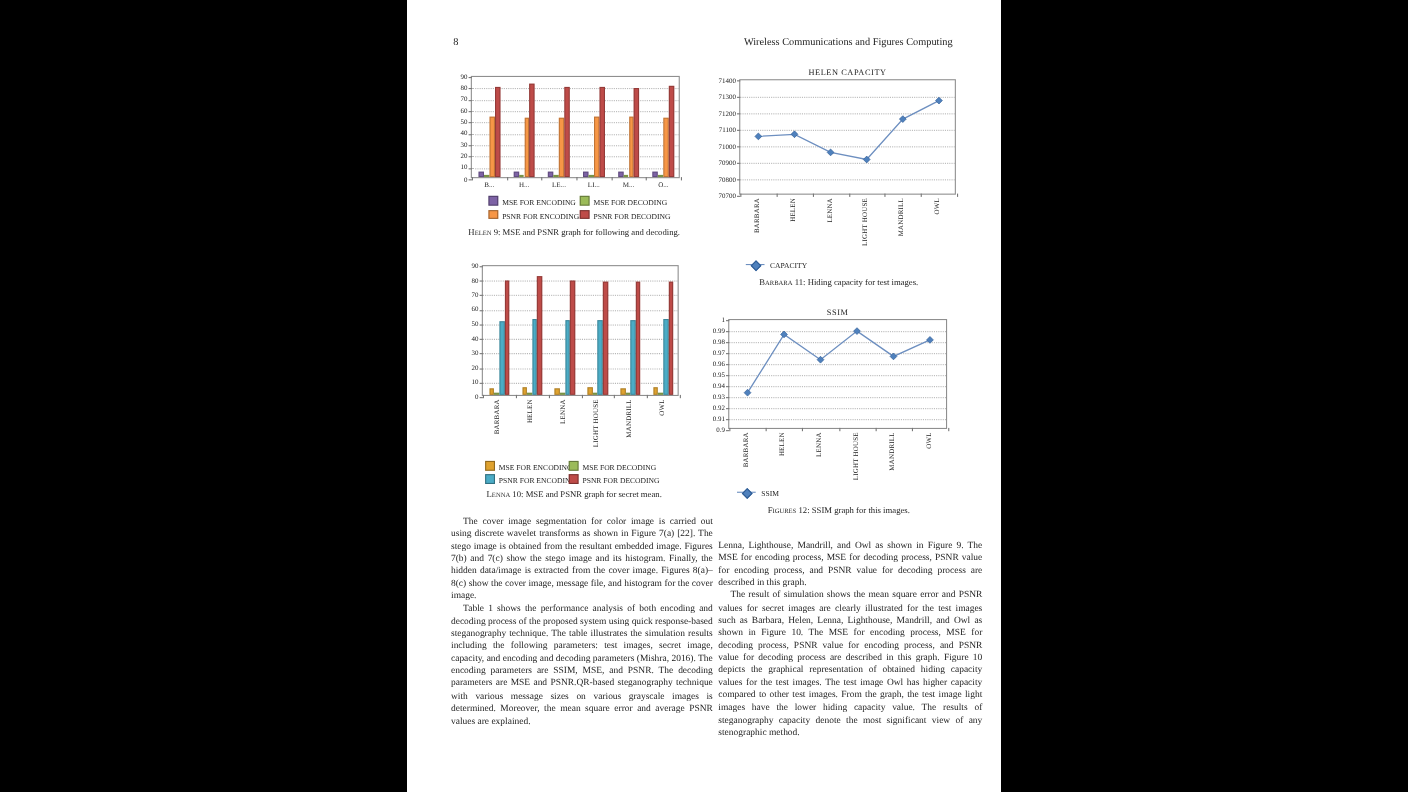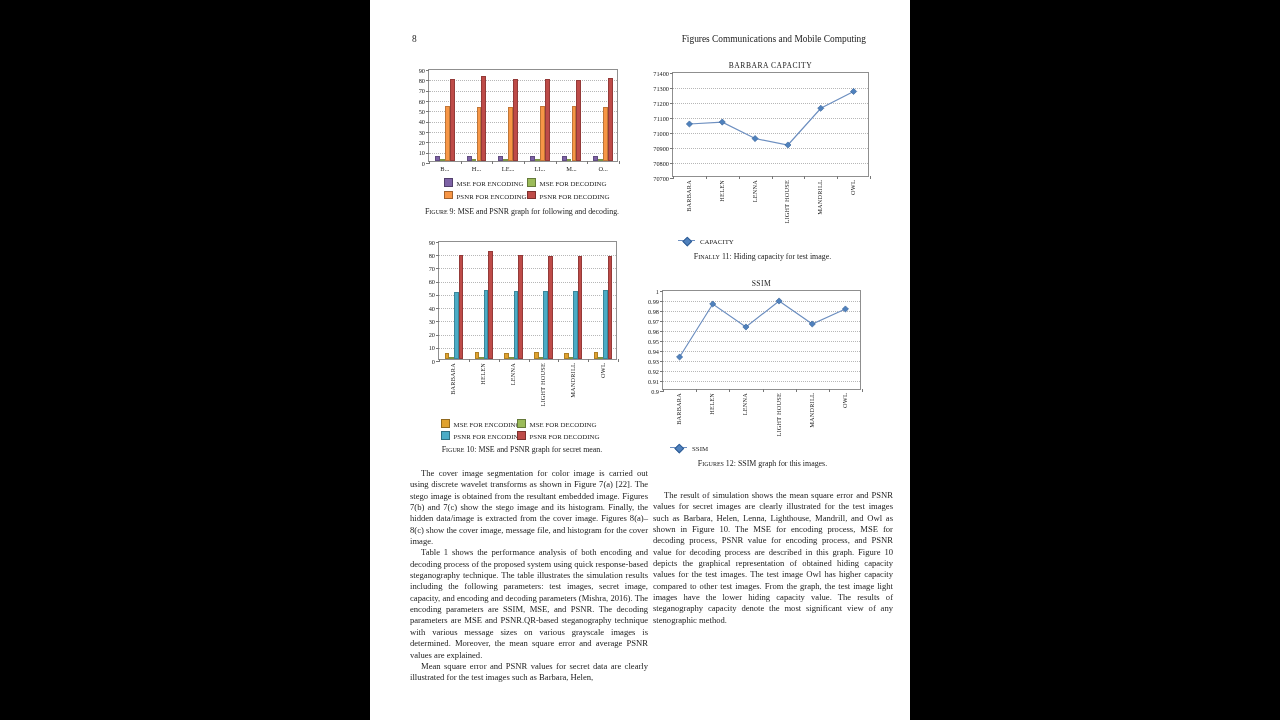--- a/index.html
+++ b/index.html
@@ -33,21 +33,21 @@
   .col p.ind{text-indent:11px;}
   svg{position:absolute;left:0;top:0;overflow:visible;}
 </style>
 </head>
 <body>
 
 <div class="page">
 
   <div class="header">
     <span>8</span>
-    <span>Figures Communications and Mobile Computing</span>
+    <span>Wireless Communications and Figures Computing</span>
   </div>
 
   <div class="chart" id="fig9" style="left:45px;top:62px;width:215px;height:116px">
       <div class="plot" style="left: 13px; top: 7px; width: 190px; height: 93px;">
         <div class="ylab" style="top: 89.5px;">0</div>
         <div class="ytick" style="top: 93px;"></div>
         <div class="grid" style="top: 82.6667px;"></div>
         <div class="ylab" style="top: 79.1667px;">10</div>
         <div class="ytick" style="top: 82.6667px;"></div>
         <div class="grid" style="top: 72.3333px;"></div>
@@ -112,26 +112,26 @@
         <div class="bar" style="left: 179.075px; width: 4.90833px; height: 82.6667px; background: rgb(190, 75, 72);"></div>
       </div>
     </div>
   <div class="legend" id="fig9-legend" style="left:74px;top:178px;width:200px;height:25px">
       <div class="litem" style="left: 0px; top: 0px;"><span class="swatch" style="background: rgb(125, 98, 165);"></span><span>MSE FOR ENCODING</span></div>
       <div class="litem" style="left: 83px; top: 0px;"><span class="swatch" style="background: rgb(155, 187, 89);"></span><span>MSE FOR DECODING</span></div>
       <div class="litem" style="left: 0px; top: 12.5px;"><span class="swatch" style="background: rgb(247, 150, 70);"></span><span>PSNR FOR ENCODING</span></div>
       <div class="litem" style="left: 83px; top: 12.5px;"><span class="swatch" style="background: rgb(190, 75, 72);"></span><span>PSNR FOR DECODING</span></div>
     </div>
   <div class="caption" style="left:38px;top:207px;width:228px">
-    <span class="sc">Figure 9:</span>
+    <span class="sc">Helen 9:</span>
     <span>MSE and PSNR graph for following and decoding.</span>
   </div>
 
   <div class="chart" style="left:280px;top:60px;width:225px;height:205px">
-    <div class="ctitle" style="left:22px;top:1px;width:197px">BARBARA CAPACITY</div>
+    <div class="ctitle" style="left:22px;top:1px;width:197px">HELEN CAPACITY</div>
     <div id="fig11" style="position:absolute;left:0;top:0;width:225px;height:150px">
         <div class="plot" style="left: 22px; top: 12px; width: 197px; height: 105px;">
           <div class="ylab" style="top: 101.5px;">70700</div>
           <div class="ytick" style="top: 105px;"></div>
           <div class="grid" style="top: 90px;"></div>
           <div class="ylab" style="top: 86.5px;">70800</div>
           <div class="ytick" style="top: 90px;"></div>
           <div class="grid" style="top: 75px;"></div>
           <div class="ylab" style="top: 71.5px;">70900</div>
           <div class="ytick" style="top: 75px;"></div>
@@ -170,22 +170,22 @@
             <polygon points="114.91666666666667,68.9 118.01666666666667,72 114.91666666666667,75.1 111.81666666666668,72" fill="#4f81bd" stroke="#2f5c94" stroke-width="0.6"></polygon>
             <polygon points="147.75,32.15 150.85,35.25 147.75,38.35 144.65,35.25" fill="#4f81bd" stroke="#2f5c94" stroke-width="0.6"></polygon>
             <polygon points="180.58333333333334,15.350000000000003 183.68333333333334,18.450000000000003 180.58333333333334,21.550000000000004 177.48333333333335,18.450000000000003" fill="#4f81bd" stroke="#2f5c94" stroke-width="0.6"></polygon>
           </svg>
         </div>
       </div>
     <div class="legend" id="fig11-legend" style="left:28px;top:177px;width:190px;height:12px">
         <div class="litem" style="left: 0px; top: 0px;"><span class="linemark"><span class="ln" style="background: rgb(109, 143, 192);"></span><span class="dm" style="background: rgb(79, 129, 189); border: 0.6px solid rgb(47, 92, 148);"></span></span><span>CAPACITY</span></div>
       </div>
     <div class="caption" style="left:0;top:192px;width:225px">
-      <span class="sc">Finally 11:</span>
-      <span>Hiding capacity for test image.</span>
+      <span class="sc">Barbara 11:</span>
+      <span>Hiding capacity for test images.</span>
     </div>
   </div>
 
   <div class="chart" id="fig10" style="left:45px;top:236px;width:215px;height:180px">
       <div class="plot" style="left: 23px; top: 5px; width: 179px; height: 119px;">
         <div class="ylab" style="top: 115.5px;">0</div>
         <div class="ytick" style="top: 119px;"></div>
         <div class="grid" style="top: 105.778px;"></div>
         <div class="ylab" style="top: 102.278px;">10</div>
         <div class="ytick" style="top: 105.778px;"></div>
@@ -251,21 +251,21 @@
         <div class="bar" style="left: 168.707px; width: 4.62417px; height: 103.133px; background: rgb(190, 75, 72);"></div>
       </div>
     </div>
   <div class="legend" id="fig10-legend" style="left:71px;top:419px;width:200px;height:24px">
       <div class="litem" style="left: 0px; top: 0px;"><span class="swatch" style="background: rgb(223, 162, 47);"></span><span>MSE FOR ENCODING</span></div>
       <div class="litem" style="left: 76px; top: 0px;"><span class="swatch" style="background: rgb(155, 187, 89);"></span><span>MSE FOR DECODING</span></div>
       <div class="litem" style="left: 0px; top: 12px;"><span class="swatch" style="background: rgb(75, 172, 198);"></span><span>PSNR FOR ENCODING</span></div>
       <div class="litem" style="left: 76px; top: 12px;"><span class="swatch" style="background: rgb(190, 75, 72);"></span><span>PSNR FOR DECODING</span></div>
     </div>
   <div class="caption" style="left:38px;top:445px;width:228px">
-    <span class="sc">Figure 10:</span>
+    <span class="sc">Lenna 10:</span>
     <span>MSE and PSNR graph for secret mean.</span>
   </div>
 
   <div class="chart" style="left:280px;top:278px;width:225px;height:195px">
     <div class="ctitle" style="left:12px;top:1px;width:199px">SSIM</div>
     <div id="fig12" style="position:absolute;left:0;top:0;width:225px;height:150px">
         <div class="plot" style="left: 12px; top: 12px; width: 199px; height: 100px;">
           <div class="ylab" style="top: 96.5px;">0.9</div>
           <div class="ytick" style="top: 100px;"></div>
           <div class="grid" style="top: 90px;"></div>
@@ -326,19 +326,19 @@
       </div>
     <div class="caption" style="left:0;top:181px;width:225px">
       <span class="sc">Figures 12:</span>
       <span>SSIM graph for this images.</span>
     </div>
   </div>
 
   <div class="col" style="left:40px;top:468px;width:238px">
     <p class="ind">The cover image segmentation for color image is carried out using discrete wavelet transforms as shown in Figure 7(a) [22]. The stego image is obtained from the resultant embedded image. Figures 7(b) and 7(c) show the stego image and its histogram. Finally, the hidden data/image is extracted from the cover image. Figures 8(a)–8(c) show the cover image, message file, and histogram for the cover image.</p>
     <p class="ind">Table 1 shows the performance analysis of both encoding and decoding process of the proposed system using quick response-based steganography technique. The table illustrates the simulation results including the following parameters: test images, secret image, capacity, and encoding and decoding parameters (Mishra, 2016). The encoding parameters are SSIM, MSE, and PSNR. The decoding parameters are MSE and PSNR.QR-based steganography technique with various message sizes on various grayscale images is determined. Moreover, the mean square error and average PSNR values are explained.</p>
-    <p class="ind">Mean square error and PSNR values for secret data are clearly illustrated for the test images such as Barbara, Helen,</p>
   </div>
   <div class="col" style="left:283px;top:490px;width:240px">
+    <p>Lenna, Lighthouse, Mandrill, and Owl as shown in Figure 9. The MSE for encoding process, MSE for decoding process, PSNR value for encoding process, and PSNR value for decoding process are described in this graph.</p>
     <p class="ind">The result of simulation shows the mean square error and PSNR values for secret images are clearly illustrated for the test images such as Barbara, Helen, Lenna, Lighthouse, Mandrill, and Owl as shown in Figure 10. The MSE for encoding process, MSE for decoding process, PSNR value for encoding process, and PSNR value for decoding process are described in this graph. Figure 10 depicts the graphical representation of obtained hiding capacity values for the test images. The test image Owl has higher capacity compared to other test images. From the graph, the test image light images have the lower hiding capacity value. The results of steganography capacity denote the most significant view of any stenographic method.</p>
   </div>
 
 </div>
 
 </body></html>

